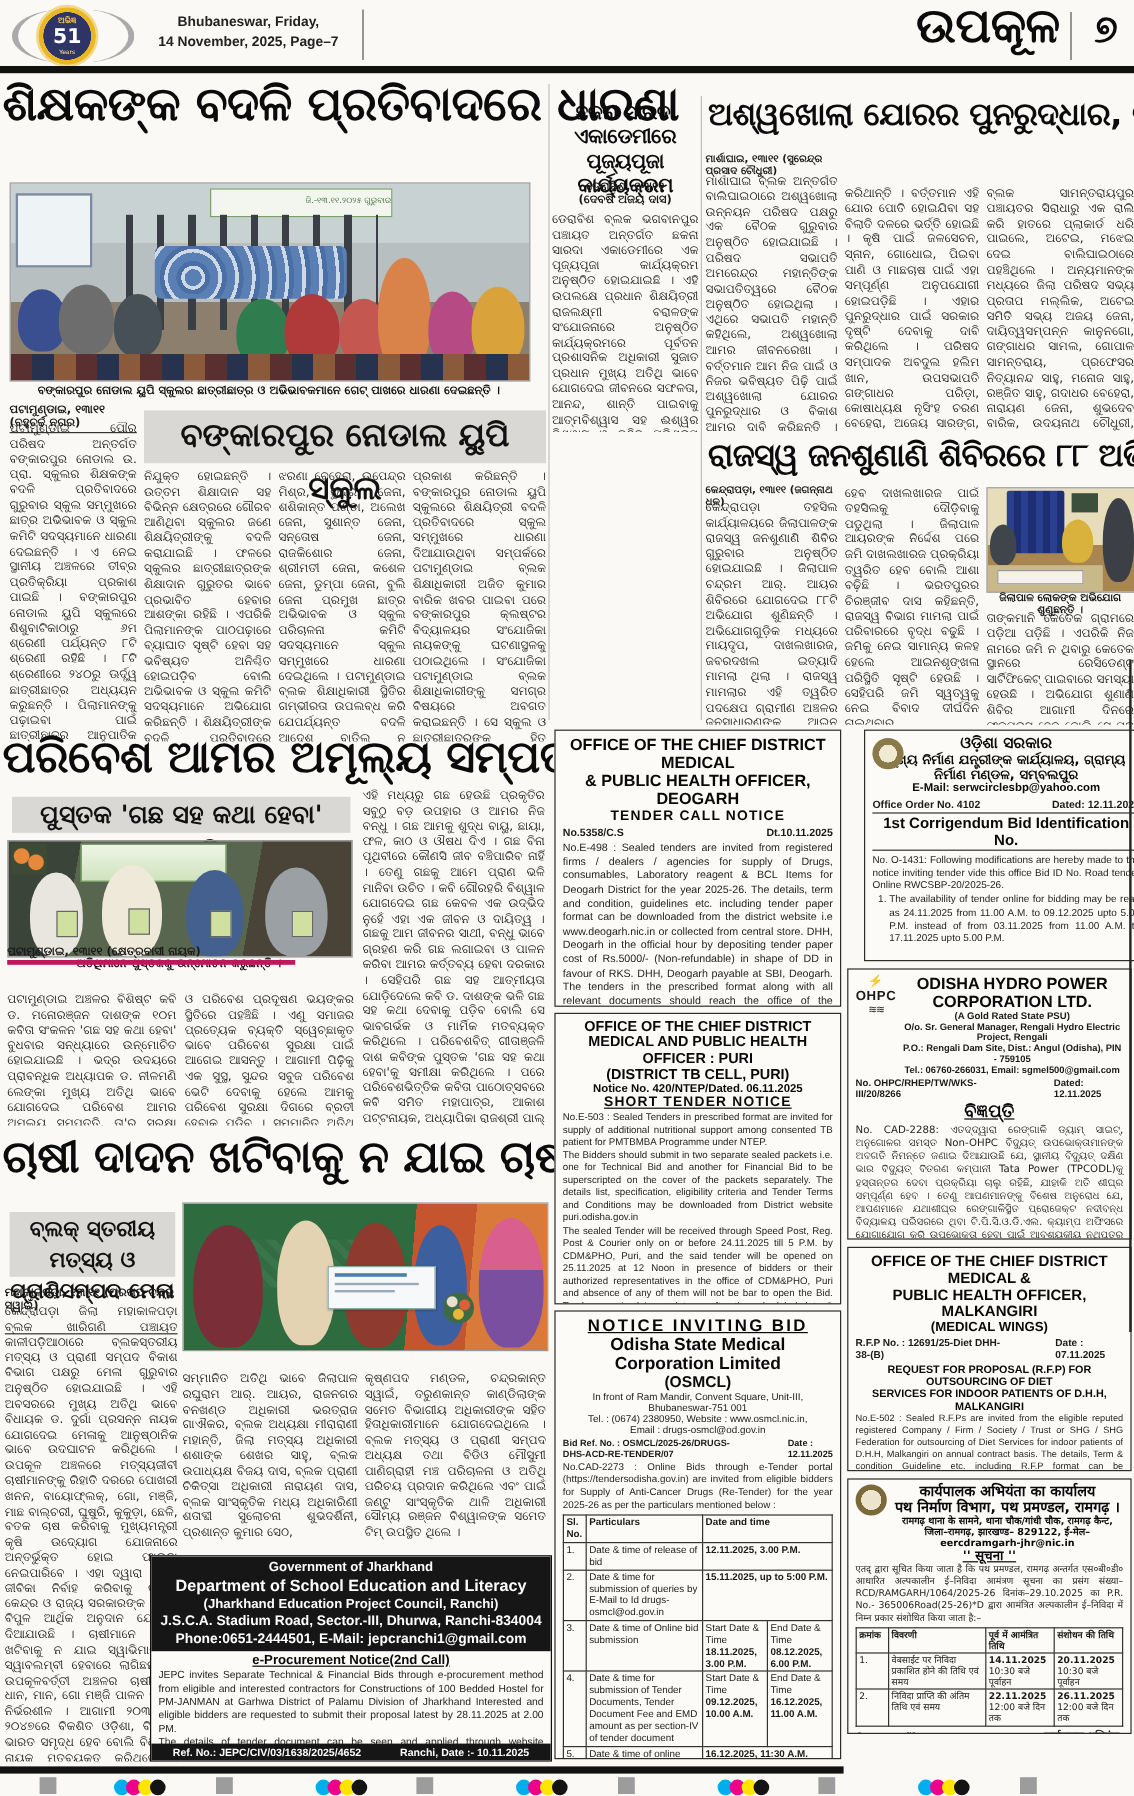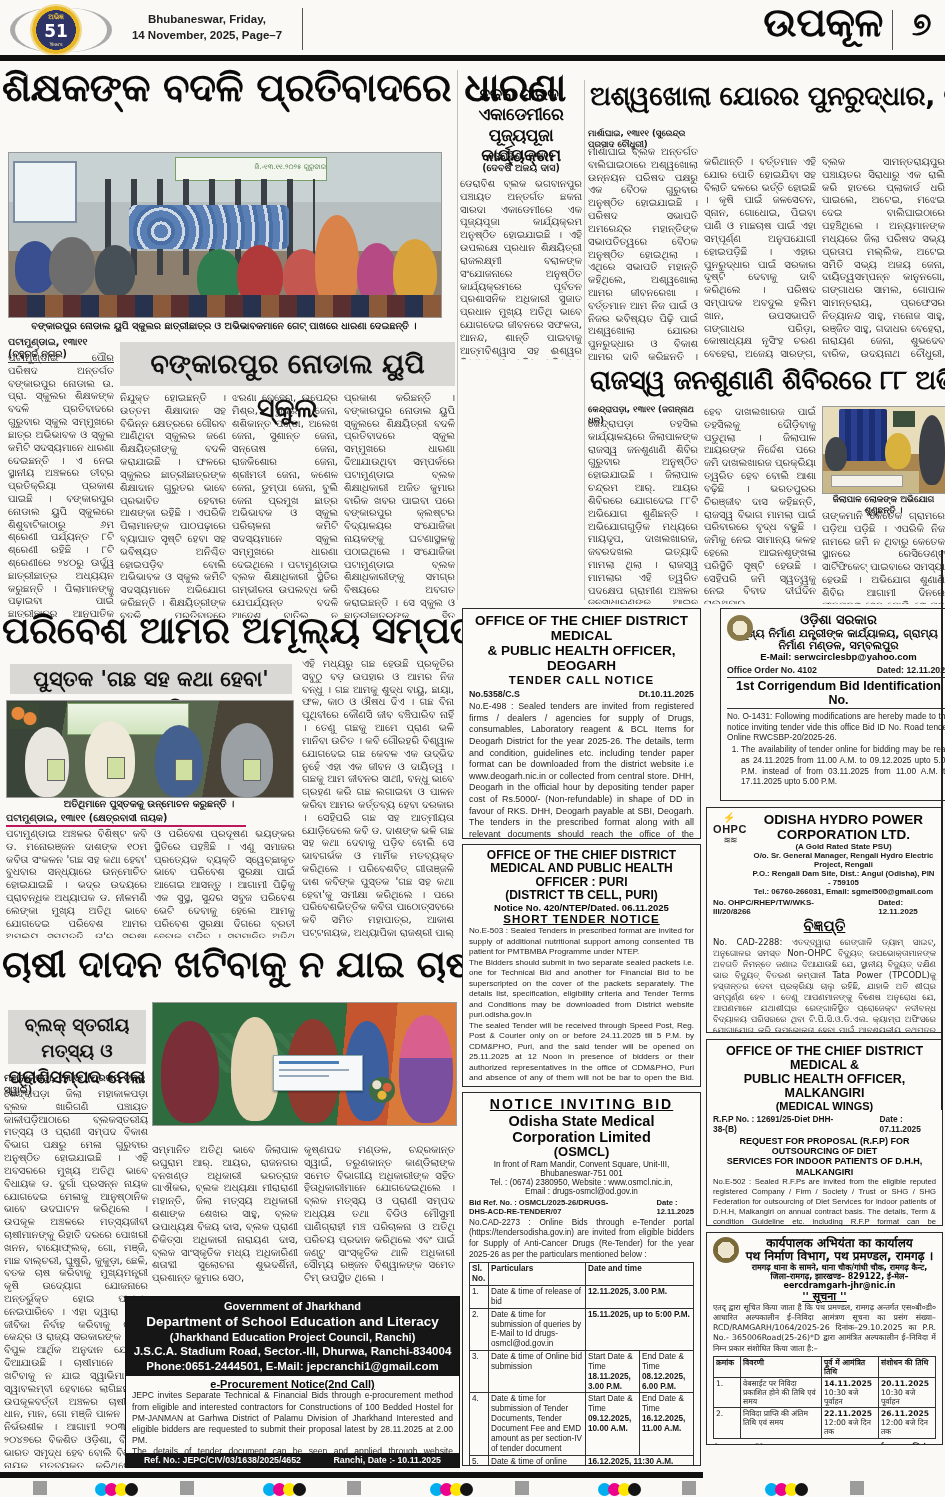--- a/index.html
+++ b/index.html
@@ -115,21 +115,21 @@
     <div class="blob" style="left:18px;top:26px;width:44px;height:70px;background:#e8e6de;"></div>
     <div class="blob" style="left:78px;top:20px;width:50px;height:76px;background:#efe9da;"></div>
     <div class="blob" style="left:148px;top:24px;width:48px;height:72px;background:#44608f;"></div>
     <div class="blob" style="left:214px;top:22px;width:52px;height:74px;background:#9aa0a4;"></div>
     <div class="abs" style="left:40px;top:58px;width:16px;height:20px;background:#cfe0a0;border:1px solid #666;"></div>
     <div class="abs" style="left:100px;top:56px;width:16px;height:20px;background:#cfe0a0;border:1px solid #666;"></div>
     <div class="abs" style="left:168px;top:58px;width:16px;height:20px;background:#cfe0a0;border:1px solid #666;"></div>
     <div class="abs" style="left:236px;top:58px;width:16px;height:20px;background:#cfe0a0;border:1px solid #666;"></div>
   </div>
   <div class="abs caption" style="left:6px;top:798px;width:286px;">ଅତିଥିମାନେ ପୁସ୍ତକକୁ ଉନ୍ମୋଚନ କରୁଛନ୍ତି ।</div>
-  <div class="abs dateline" style="left:6px;top:812px;width:240px;border-bottom:2px solid #be185d;padding-bottom:1px;">ପଟାମୁଣ୍ଡାଇ, ୧୩ା୧୧ (କ୍ଷେତ୍ରବାସୀ ନାୟକ)</div>
+  <div class="abs dateline" style="left:6px;top:788px;width:240px;border-bottom:4px solid #be185d;padding-bottom:1px;">ପଟାମୁଣ୍ଡାଇ, ୧୩ା୧୧ (କ୍ଷେତ୍ରବାସୀ ନାୟକ)</div>
   <div class="abs body-col" style="left:6px;top:828px;width:141px;height:110px;">ପଟାମୁଣ୍ଡାଇ ଅଞ୍ଚଳର ବିଶିଷ୍ଟ କବି ଡ. ମନୋରଞ୍ଜନ ଦାଶଙ୍କ ୧୦ମ କବିତା ସଂକଳନ 'ଗଛ ସହ କଥା ହେବା' ବୁଧବାର ସନ୍ଧ୍ୟାରେ ଉନ୍ମୋଚିତ ହୋଇଯାଇଛି । ଭଦ୍ର ଉଦୟରେ ପ୍ରାବନ୍ଧିକ ଅଧ୍ୟାପକ ଡ. ନୀଳମଣି ଲେଙ୍କା ମୁଖ୍ୟ ଅତିଥି ଭାବେ ଯୋଗଦେଇ ପରିବେଶ ଆମର ଅମୂଲ୍ୟ ସମ୍ପତ୍ତି, ତା'ର ସୁରକ୍ଷା ପ୍ରତି ପ୍ରତ୍ୟେକଙ୍କର ଦାୟିତ୍ୱ ରହିବା ଦରକାର । ଏବେ ପାଣିପାଗ ପରିବର୍ତ୍ତନ</div>
   <div class="abs body-col" style="left:154px;top:828px;width:141px;height:110px;">ଓ ପରିବେଶ ପ୍ରଦୂଷଣ ଭୟଙ୍କର ସ୍ଥିତିରେ ପହଞ୍ଚିଛି । ଏଣୁ ସମାଜର ପ୍ରତ୍ୟେକ ବ୍ୟକ୍ତି ସ୍ୱେଚ୍ଛାକୃତ ଭାବେ ପରିବେଶ ସୁରକ୍ଷା ପାଇଁ ଆଗେଇ ଆସନ୍ତୁ । ଆଗାମୀ ପିଢ଼ିକୁ ଏକ ସୁସ୍ଥ, ସୁନ୍ଦର ସବୁଜ ପରିବେଶ ଭେଟି ଦେବାକୁ ହେଲେ ଆମକୁ ପରିବେଶ ସୁରକ୍ଷା ଦିଗରେ ବ୍ରତୀ ହେବାକୁ ପଡ଼ିବ । ସମ୍ମାନିତ ଅତିଥି ଭାବେ ପରିବେଶବିତ୍ ରମେଶ ଚନ୍ଦ୍ର ମାଝୀ ଯୋଗଦେଇ ପୃଥିବୀ ଉପରେ ଅନେକ ପ୍ରାଣୀ, ଉଦ୍ଭିଦ, ଗଛ ଓ ଲୋକ ରହୁଛନ୍ତି ।</div>
   <div class="abs body-col" style="left:302px;top:658px;width:152px;height:280px;">ଏହି ମଧ୍ୟରୁ ଗଛ ହେଉଛି ପ୍ରକୃତିର ସବୁଠୁ ବଡ଼ ଉପହାର ଓ ଆମର ନିଜ ବନ୍ଧୁ । ଗଛ ଆମକୁ ଶୁଦ୍ଧ ବାୟୁ, ଛାୟା, ଫଳ, କାଠ ଓ ଔଷଧ ଦିଏ । ଗଛ ବିନା ପୃଥିବୀରେ କୌଣସି ଜୀବ ବଞ୍ଚିପାରିବ ନାହିଁ । ତେଣୁ ଗଛକୁ ଆମେ ପ୍ରାଣ ଭଳି ମାନିବା ଉଚିତ । କବି ଗୌରହରି ବିଶ୍ୱାଳ ଯୋଗଦେଇ ଗଛ କେବଳ ଏକ ଉଦ୍ଭିଦ ନୁହେଁ ଏହା ଏକ ଜୀବନ ଓ ଦାୟିତ୍ୱ । ଗଛକୁ ଆମ ଜୀବନର ସାଥୀ, ବନ୍ଧୁ ଭାବେ ଗ୍ରହଣ କରି ଗଛ ଲଗାଇବା ଓ ପାଳନ କରିବା ଆମର କର୍ତ୍ତବ୍ୟ ହେବା ଦରକାର । ସେହିପରି ଗଛ ସହ ଆତ୍ମୀୟତା ଯୋଡ଼ିଦେଲେ କବି ଡ. ଦାଶଙ୍କ ଭଳି ଗଛ ସହ କଥା ଦେବାକୁ ପଡ଼ିବ ବୋଲି ସେ ଭାବଗର୍ଭକ ଓ ମାର୍ମିକ ମତବ୍ୟକ୍ତ କରିଥିଲେ । ପରିବେଶବିତ୍ ଗୀତାଞ୍ଜଳି ଦାଶ କବିଙ୍କ ପୁସ୍ତକ 'ଗଛ ସହ କଥା ହେବା'କୁ ସମୀକ୍ଷା କରିଥିଲେ । ପରେ ପରିବେଶଭିତ୍ତିକ କବିତା ପାଠୋତ୍ସବରେ କବି ସମିତ ମହାପାତ୍ର, ଆକାଶ ପଟ୍ଟନାୟକ, ଅଧ୍ୟାପିକା ରାଜଶ୍ରୀ ପାଲ୍ ଓ ବିଶ୍ୱରଞ୍ଜନ ପଣ୍ଡା ପ୍ରମୁଖ ଯୋଗଦେଇ ସ୍ୱରଚିତ କବିତା ପାଠ କରିଥିଲେ । ଅଭିରାମ ରାୟ ସ୍ୱାଗତ ସୂଚନା ଓ ଶ୍ୟାମସୁନ୍ଦର ଦେବ ଧନ୍ୟବାଦ ଦେଇଥିଲେ ।</div>
 
   <div class="abs hl" style="left:2px;top:946px;width:452px;font-size:37px;white-space:nowrap;">ଚାଷୀ ଦାଦନ ଖଟିବାକୁ ନ ଯାଇ ଚାଷ କରନ୍ତୁ</div>
   <div class="abs grayhead" style="left:8px;top:1010px;width:138px;height:54px;font-size:18px;line-height:1.45;padding-top:2px;box-sizing:border-box;">
     <div>ବ୍ଲକ୍ ସ୍ତରୀୟ ମତ୍ସ୍ୟ ଓ</div>
     <div>ପ୍ରାଣିସମ୍ପଦ ମେଳା</div>
   </div>
   <div class="abs dateline" style="left:4px;top:1072px;width:144px;border-bottom:1px solid #333;padding-bottom:17px;">ମହାକାଳପଡ଼ା, ୧୩ା୧୧ (ପ୍ରତାପ ଚନ୍ଦ୍ର ସ୍ୱାଇଁ)</div>

